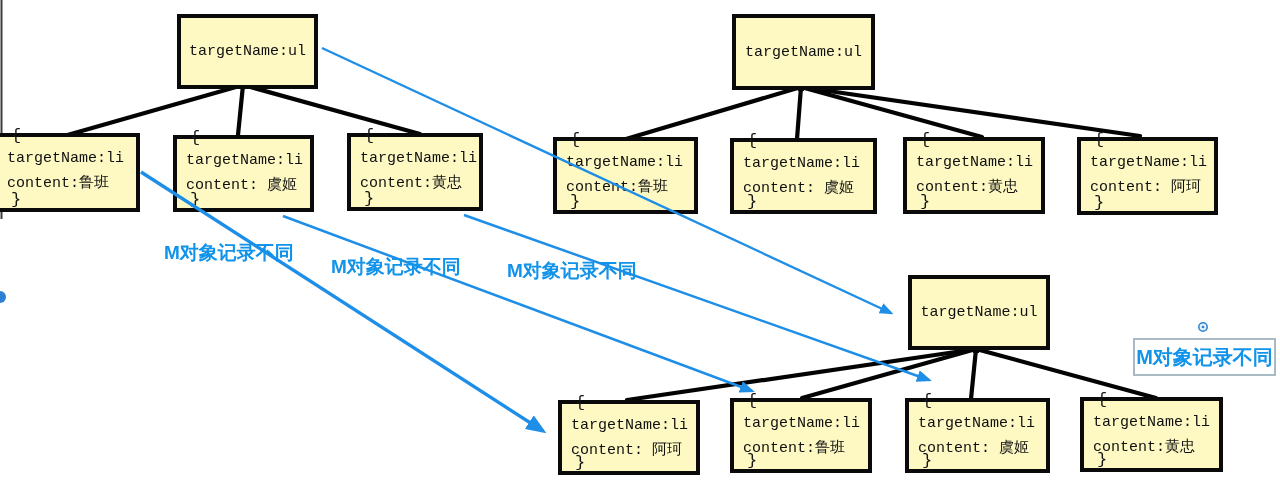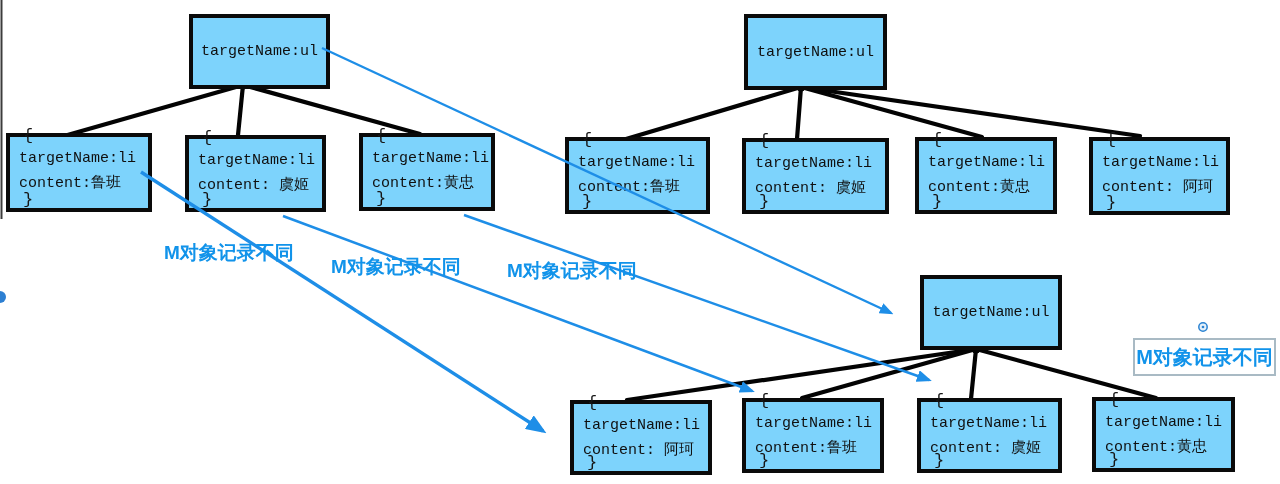--- a/index.html
+++ b/index.html
@@ -13,22 +13,22 @@
   html,body{margin:0;padding:0;background:#fff;}
   .canvas{
     position:relative;width:1280px;height:484px;background:var(--bg);
     overflow:hidden;
     font-family:"Liberation Mono","DejaVu Sans Mono",monospace;
   }
   svg.layer{position:absolute;left:0;top:0;width:1280px;height:484px;}
   .layer-edges{z-index:1;}
   .layer-arrows{z-index:3;pointer-events:none;}
   .node{
-    position:absolute;background:#7dd3fc;border:4px solid var(--ink);
-    box-sizing:border-box;color:#101010;z-index:2;margin-left:12px;
+    position:absolute;background:#fef9c3;border:4px solid var(--ink);
+    box-sizing:border-box;color:#101010;z-index:2;
   }
   .node.ul{display:flex;align-items:center;justify-content:center;
     font-size:15px;letter-spacing:0px;}
   .node.li{padding-top:9px;}
   .node .tl,.node .cl{padding-left:9px;font-size:15px;line-height:25px;white-space:pre;}
   .brace{position:absolute;left:13px;font-size:17px;color:#161616;line-height:1;z-index:5;}
   .br-open{top:-10px;}
   .br-close{bottom:0px;}
   .mlabel{
     position:absolute;font-family:"Liberation Sans","DejaVu Sans",sans-serif;

